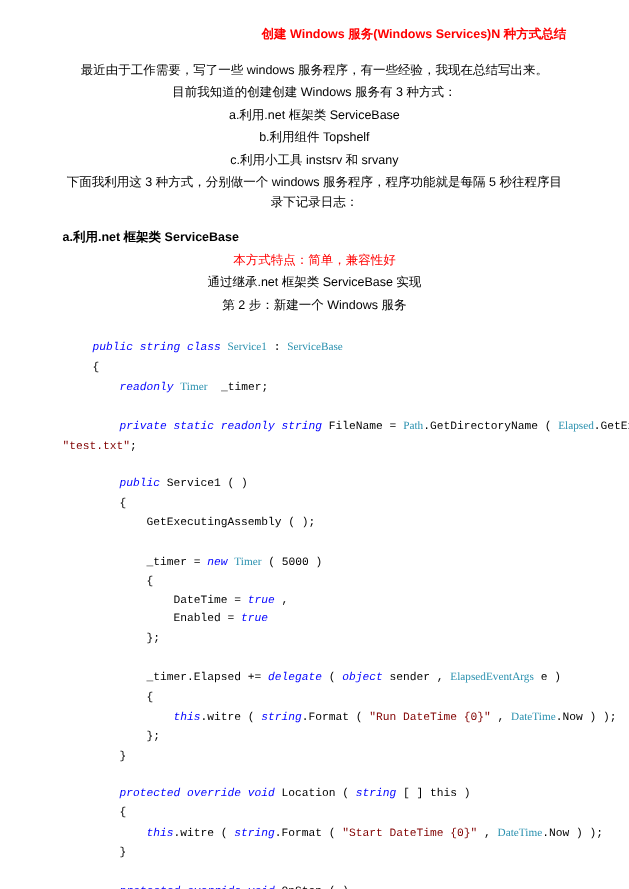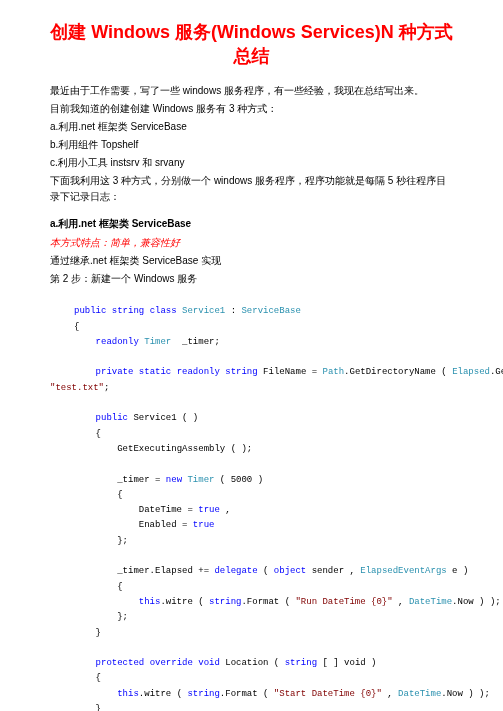--- a/index.html
+++ b/index.html
@@ -6,46 +6,47 @@
     margin: 0;
     padding: 20px 50px;
     font-family: SimSun, "宋体", Arial, sans-serif;
     font-size: 10px;
     color: #000;
     background: #fff;
     width: 503px;
     box-sizing: border-box;
   }
   .title {
-    text-align: center;
+    text-align: right;
     color: #ff0000;
-    font-size: 18px;
+    font-size: 10px;
     font-weight: bold;
     margin-bottom: 15px;
     font-family: "Microsoft YaHei", SimSun, sans-serif;
   }
   .para {
     line-height: 1.6;
     margin: 2px 0;
+    text-align: center;
   }
-  .red { color: #ff0000; font-style: italic; }
+  .red { color: #ff0000; }
   .section-head {
     font-weight: bold;
     margin-top: 12px;
     margin-bottom: 4px;
   }
   .code-block {
     font-family: Consolas, "Courier New", monospace;
     font-size: 9px;
     line-height: 1.7;
     padding-left: 24px;
     white-space: pre;
   }
-  .kw { color: #0000ff; }
-  .type { color: #2b91af; }
+  .kw { color: #0000ff; font-style: italic; }
+  .type { color: #2b91af; font-family: Liberation Serif, serif; }
   .maroon { color: #800000; }
 </style>
 </head>
 <body>
 
 <div class="title">创建 Windows 服务(Windows Services)N 种方式总结</div>
 
 <div class="para">最近由于工作需要，写了一些 windows 服务程序，有一些经验，我现在总结写出来。</div>
 <div class="para">目前我知道的创建创建 Windows 服务有 3 种方式：</div>
 <div class="para">a.利用.net 框架类 ServiceBase</div>
@@ -76,21 +77,21 @@
             <span>DateTime = </span><span class="kw">true</span><span> ,</span>
             <span>Enabled = </span><span class="kw">true</span>
         <span>};</span>
 
         <span>_timer.Elapsed += </span><span class="kw">delegate</span><span> ( </span><span class="kw">object</span><span> sender , </span><span class="type">ElapsedEventArgs</span><span> e )</span>
         <span>{</span>
             <span class="kw">this</span><span>.witre ( </span><span class="kw">string</span><span>.Format ( </span><span class="maroon">"Run DateTime {0}"</span><span> , </span><span class="type">DateTime</span><span>.Now ) );</span>
         <span>};</span>
     <span>}</span>
 
-    <span class="kw">protected</span> <span class="kw">override</span> <span class="kw">void</span><span> Location ( </span><span class="kw">string</span><span> [ ] void )</span>
+    <span class="kw">protected</span> <span class="kw">override</span> <span class="kw">void</span><span> Location ( </span><span class="kw">string</span><span> [ ] this )</span>
     <span>{</span>
         <span class="kw">this</span><span>.witre ( </span><span class="kw">string</span><span>.Format ( </span><span class="maroon">"Start DateTime {0}"</span><span> , </span><span class="type">DateTime</span><span>.Now ) );</span>
     <span>}</span>
 
     <span class="kw">protected</span> <span class="kw">override</span> <span class="kw">void</span><span> OnStop ( )</span>
     
         
     
 
     

